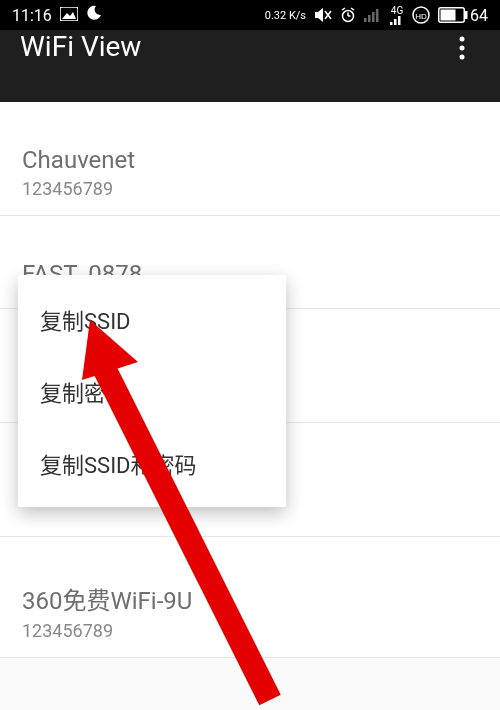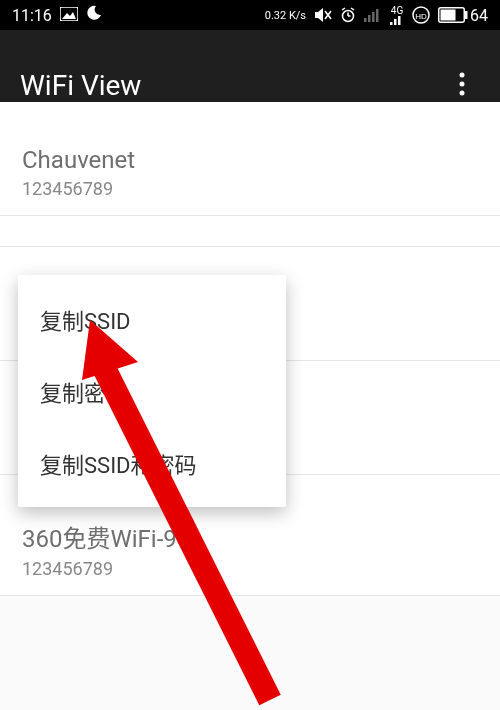--- a/index.html
+++ b/index.html
@@ -2,21 +2,21 @@
 <html><head>
 <meta charset="utf-8">
 <style>
   * { margin: 0; padding: 0; box-sizing: border-box; }
   html, body { width: 500px; height: 710px; font-family: Roboto, "Noto Sans CJK SC", sans-serif; background: #fafafa; overflow: hidden; }
   .status-bar { height: 30px; background: #000; color: #fff; display: flex; align-items: center; padding: 0 12px; font-size: 16px; }
   .status-left { display: flex; align-items: center; gap: 8px; }
   .status-right { margin-left: auto; display: flex; align-items: center; gap: 8px; }
   .status-right .spd { font-size: 11px; }
   .status-right svg { display: block; }
-  .app-bar { height: 72px; background: #1f1f1f; color: #fff; display: flex; align-items: flex-end; padding: 0 20px; }
+  .app-bar { height: 72px; background: #1f1f1f; color: #fff; display: flex; align-items: flex-start; padding: 0 20px; }
   .app-title { font-size: 28px; font-weight: 400; }
   .app-more { margin-left: auto; display:flex; align-items:center; justify-content:center; width:36px; height:36px; }
   .list { background: #fff; }
   .item { padding: 14px 22px 16px; border-bottom: 1px solid #e6e6e6; }
   .ssid { font-size: 24px; color: #6f6f6f; margin-bottom: 4px; margin-top: 30px; }
   .pwd  { font-size: 18px; color: #888; }
   .popup {
     position: absolute; left: 18px; top: 275px; width: 268px;
     background: #fff; box-shadow: 0 6px 18px rgba(0,0,0,0.25);
     border-radius: 2px; padding: 8px 0;
@@ -104,20 +104,21 @@
       </svg>
   </div>
 </div>
 
 <div class="list">
   <div class="item">
     <div class="ssid">Chauvenet</div>
     <div class="pwd">123456789</div>
   </div>
   <div class="item">
+    <div class="ssid">FAST_0878</div>
   </div>
   <div class="item">
     <div class="ssid">&nbsp;</div>
     <div class="pwd">&nbsp;</div>
   </div>
   <div class="item">
     <div class="ssid">&nbsp;</div>
     <div class="pwd">&nbsp;</div>
   </div>
   <div class="item">

